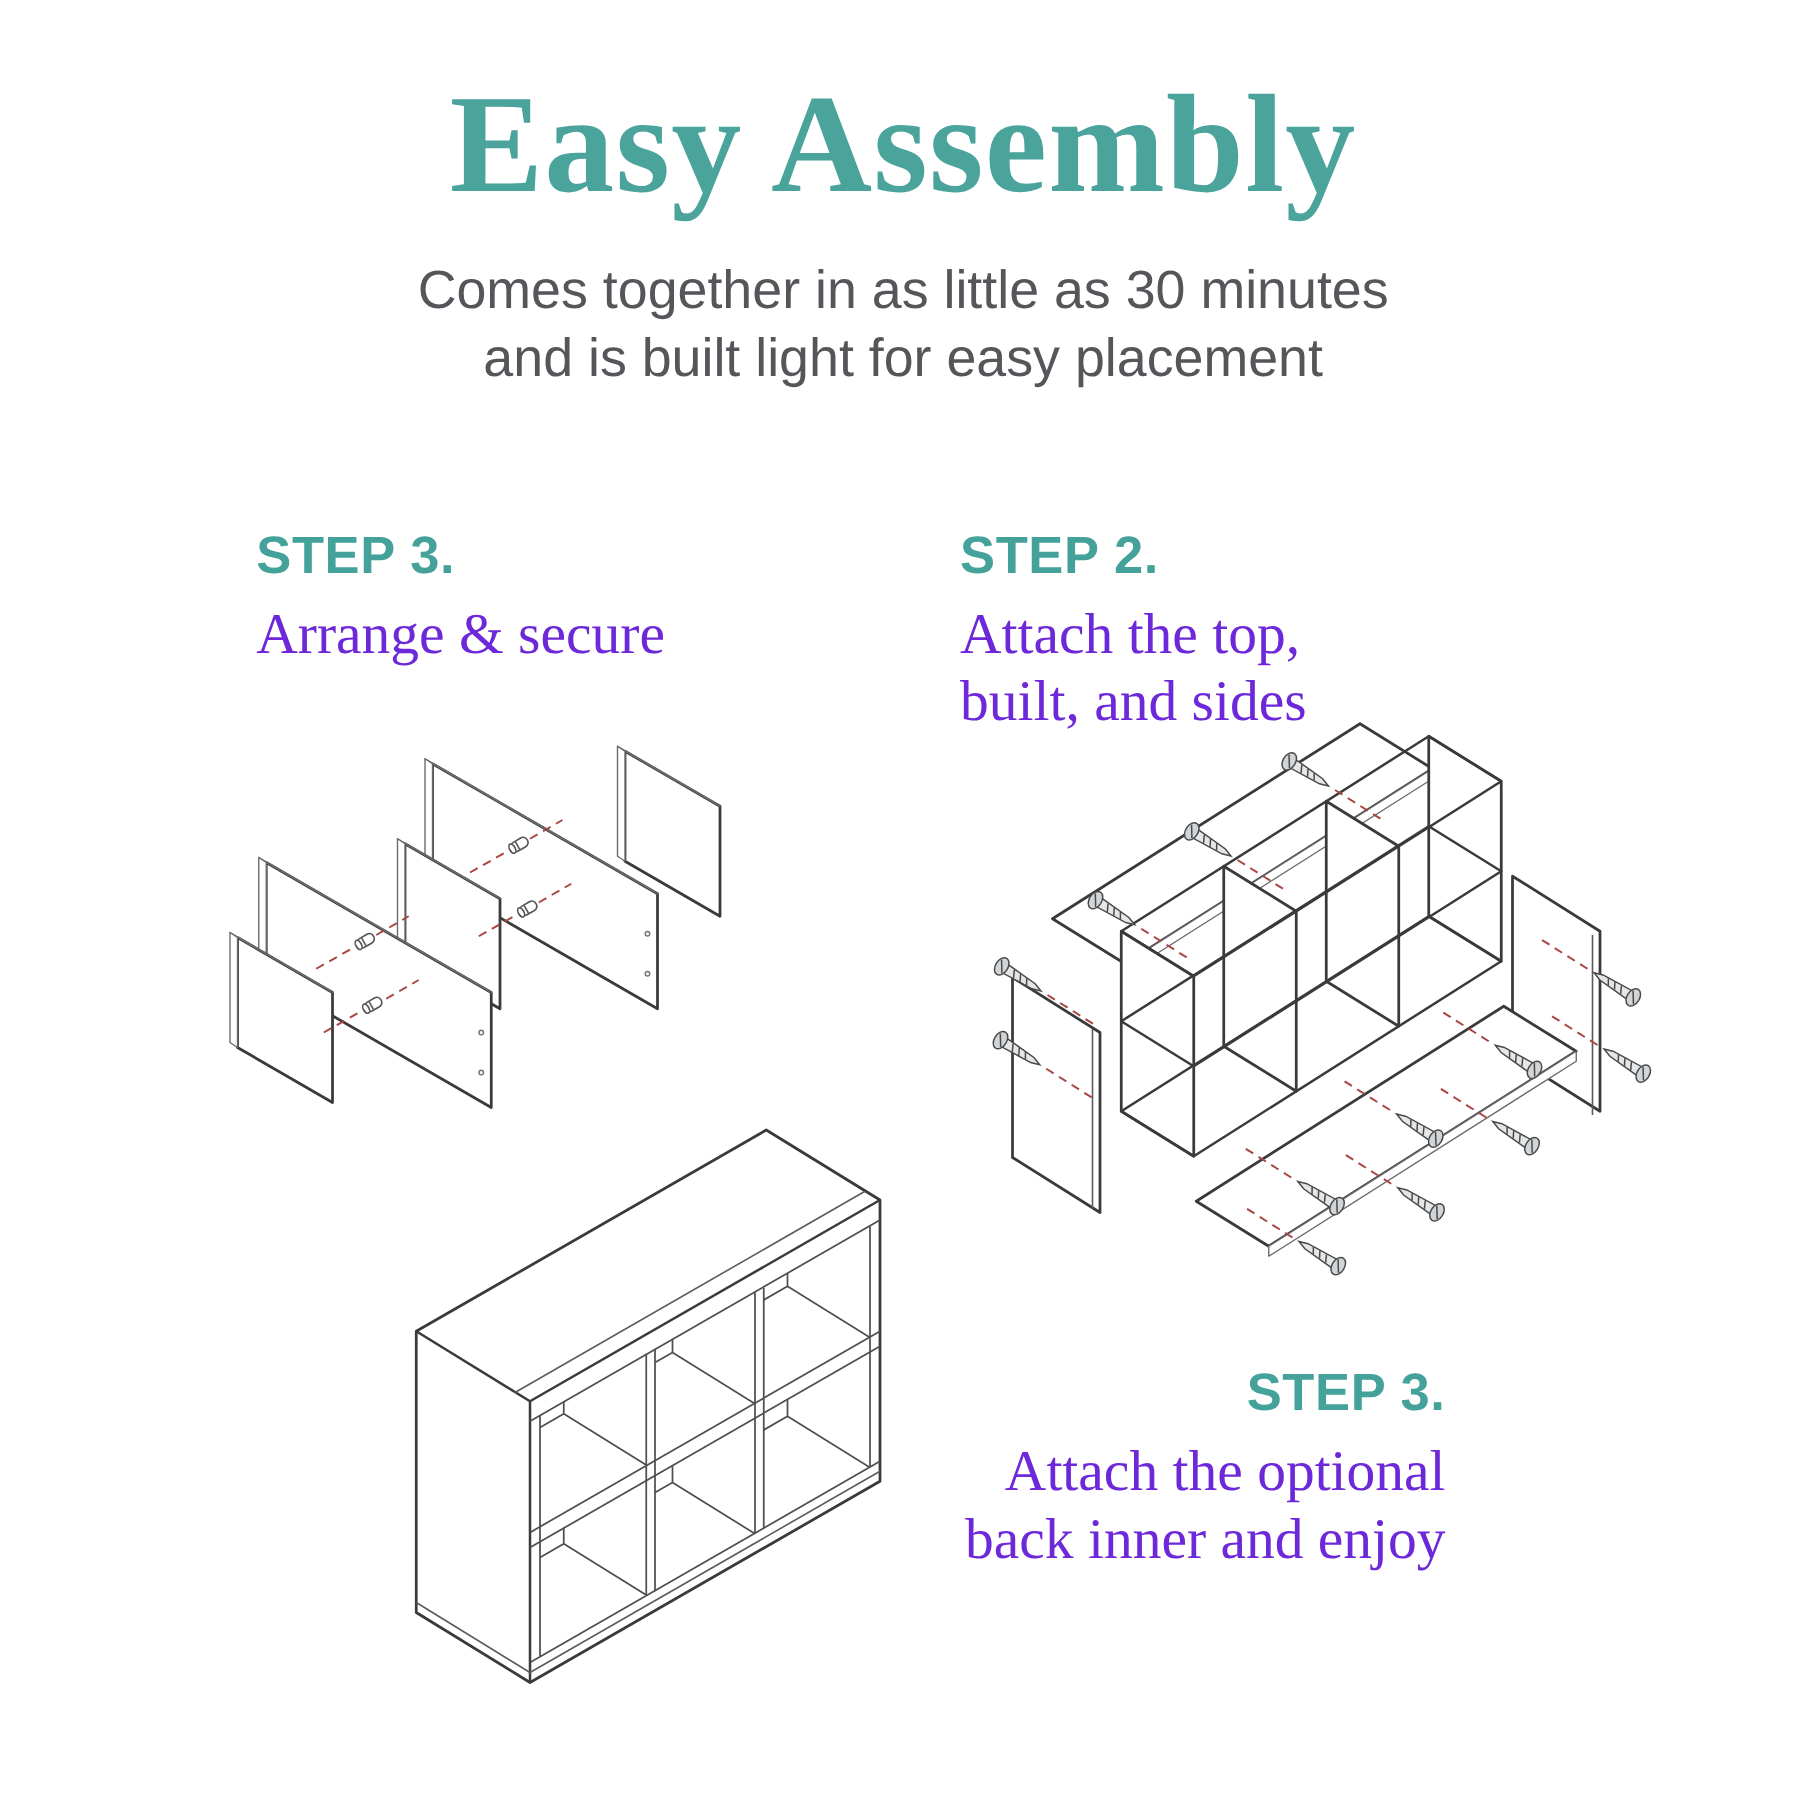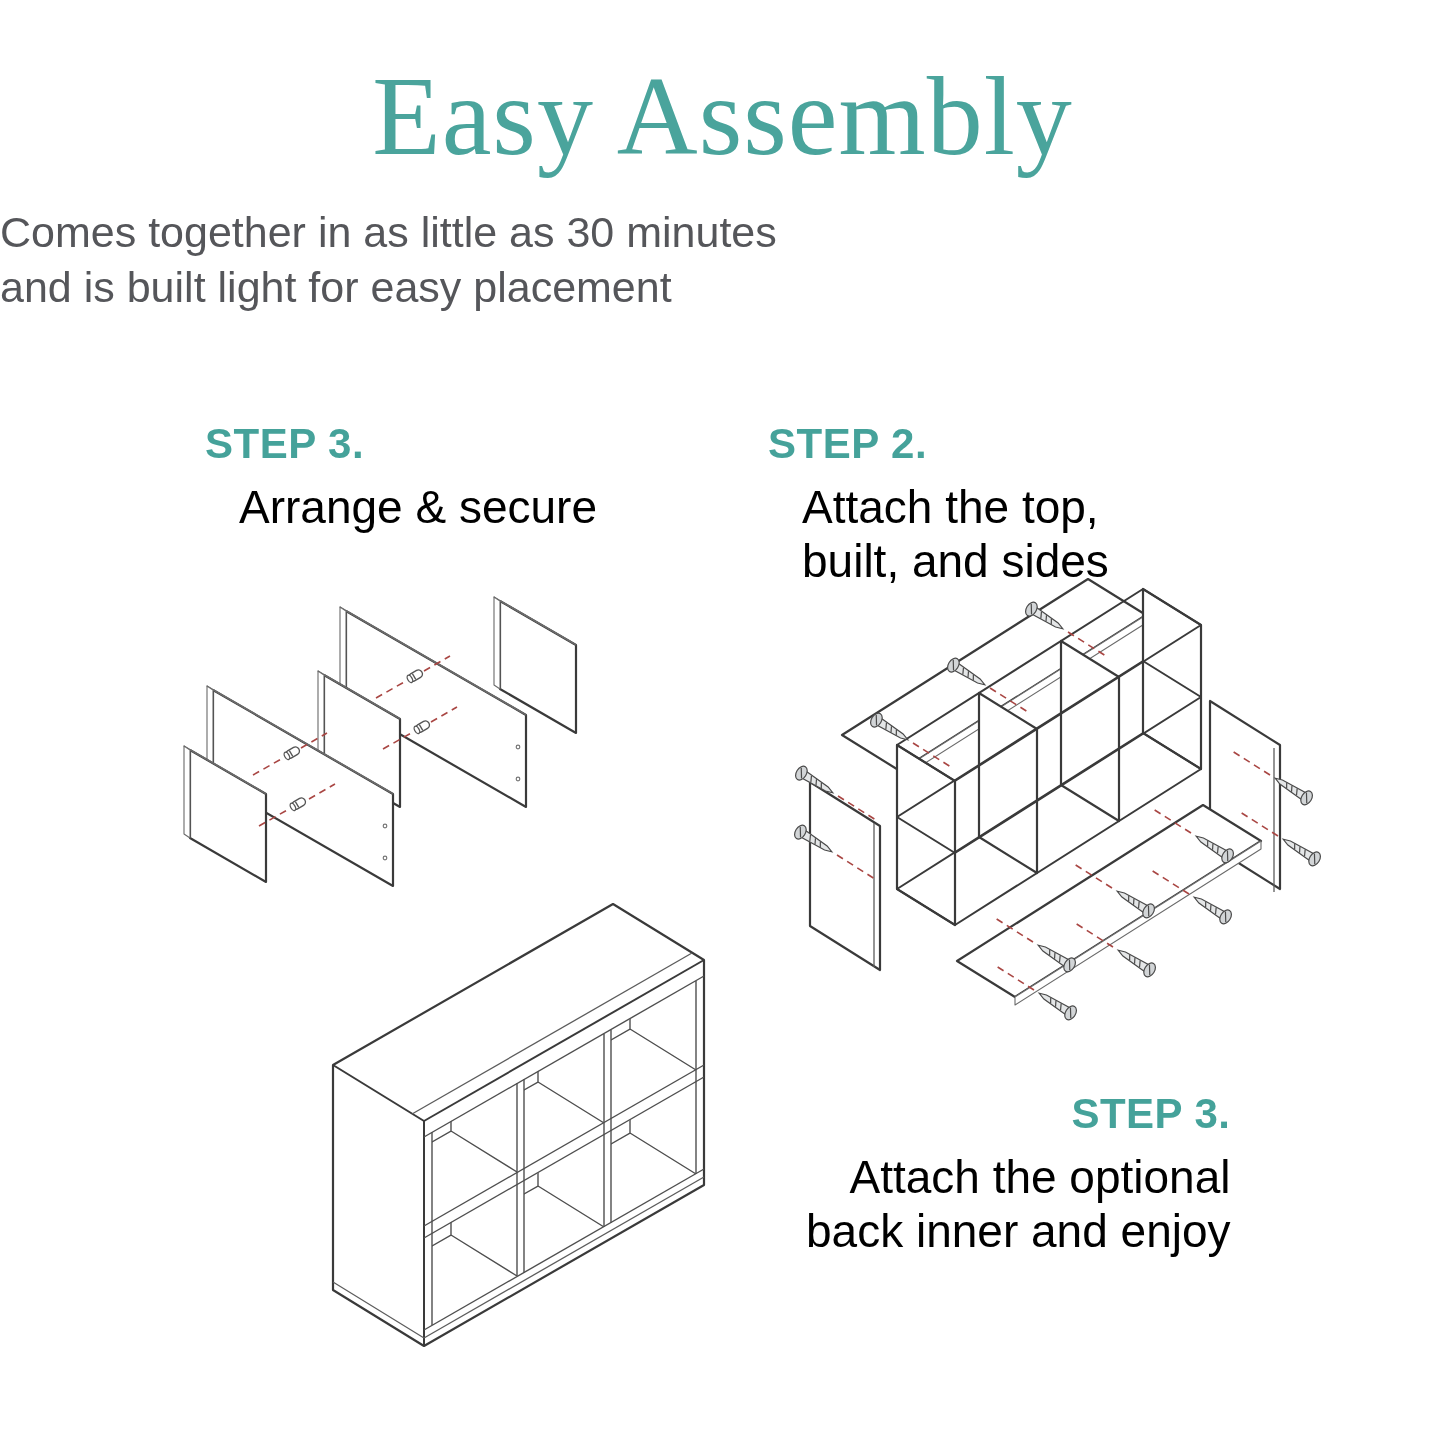--- a/index.html
+++ b/index.html
@@ -1,25 +1,25 @@
 <!DOCTYPE html>
 <html><head>
 <meta charset="utf-8">
 <style>
   html,body{margin:0;padding:0;background:#fff;}
   .canvas{position:relative;width:1445px;height:1445px;background:#ffffff;overflow:hidden;
           font-family:"Liberation Sans",sans-serif;}
   .title{position:absolute;top:60px;left:0;width:100%;text-align:center;
-         font-family:"Liberation Serif",serif;font-weight:400;font-size:112px;line-height:1.0;
+         font-family:"Liberation Serif",serif;font-weight:700;font-size:112px;line-height:1.0;
          letter-spacing:1px;color:#4aa49c;}
-  .subtitle{position:absolute;top:205px;left:0;width:100%;
+  .subtitle{position:absolute;top:205px;left:0;width:100%;text-align:center;
             font-size:43px;line-height:55px;color:#55565a;font-weight:400;}
   .step{position:absolute;}
   .step-label{font-weight:700;font-size:42px;letter-spacing:0.5px;color:#45a29a;margin-bottom:12px;}
-  .step-desc{font-family:Liberation Sans, sans-serif;font-size:46px;line-height:54px;color:#000000;margin-left:34px;}
+  .step-desc{font-family:Liberation Serif, serif;font-size:46px;line-height:54px;color:#6d28d9;}
   #step1{left:205px;top:420px;}
   #step2{left:768px;top:420px;}
   #step3{left:772px;top:1090px;text-align:right;}
   .illus{position:absolute;}
   #illus1{left:165px;top:595px;}
   #illus2{left:770px;top:560px;}
   #illus3{left:320px;top:895px;}
   svg .panel{fill:#ffffff;stroke:#3a3a3a;stroke-width:2.2;stroke-linejoin:round;}
   svg .lattice{fill:none;stroke:#3a3a3a;stroke-width:2;stroke-linejoin:round;}
   svg .band{fill:#ffffff;stroke:#6a6a6a;stroke-width:1.1;stroke-linejoin:round;}

